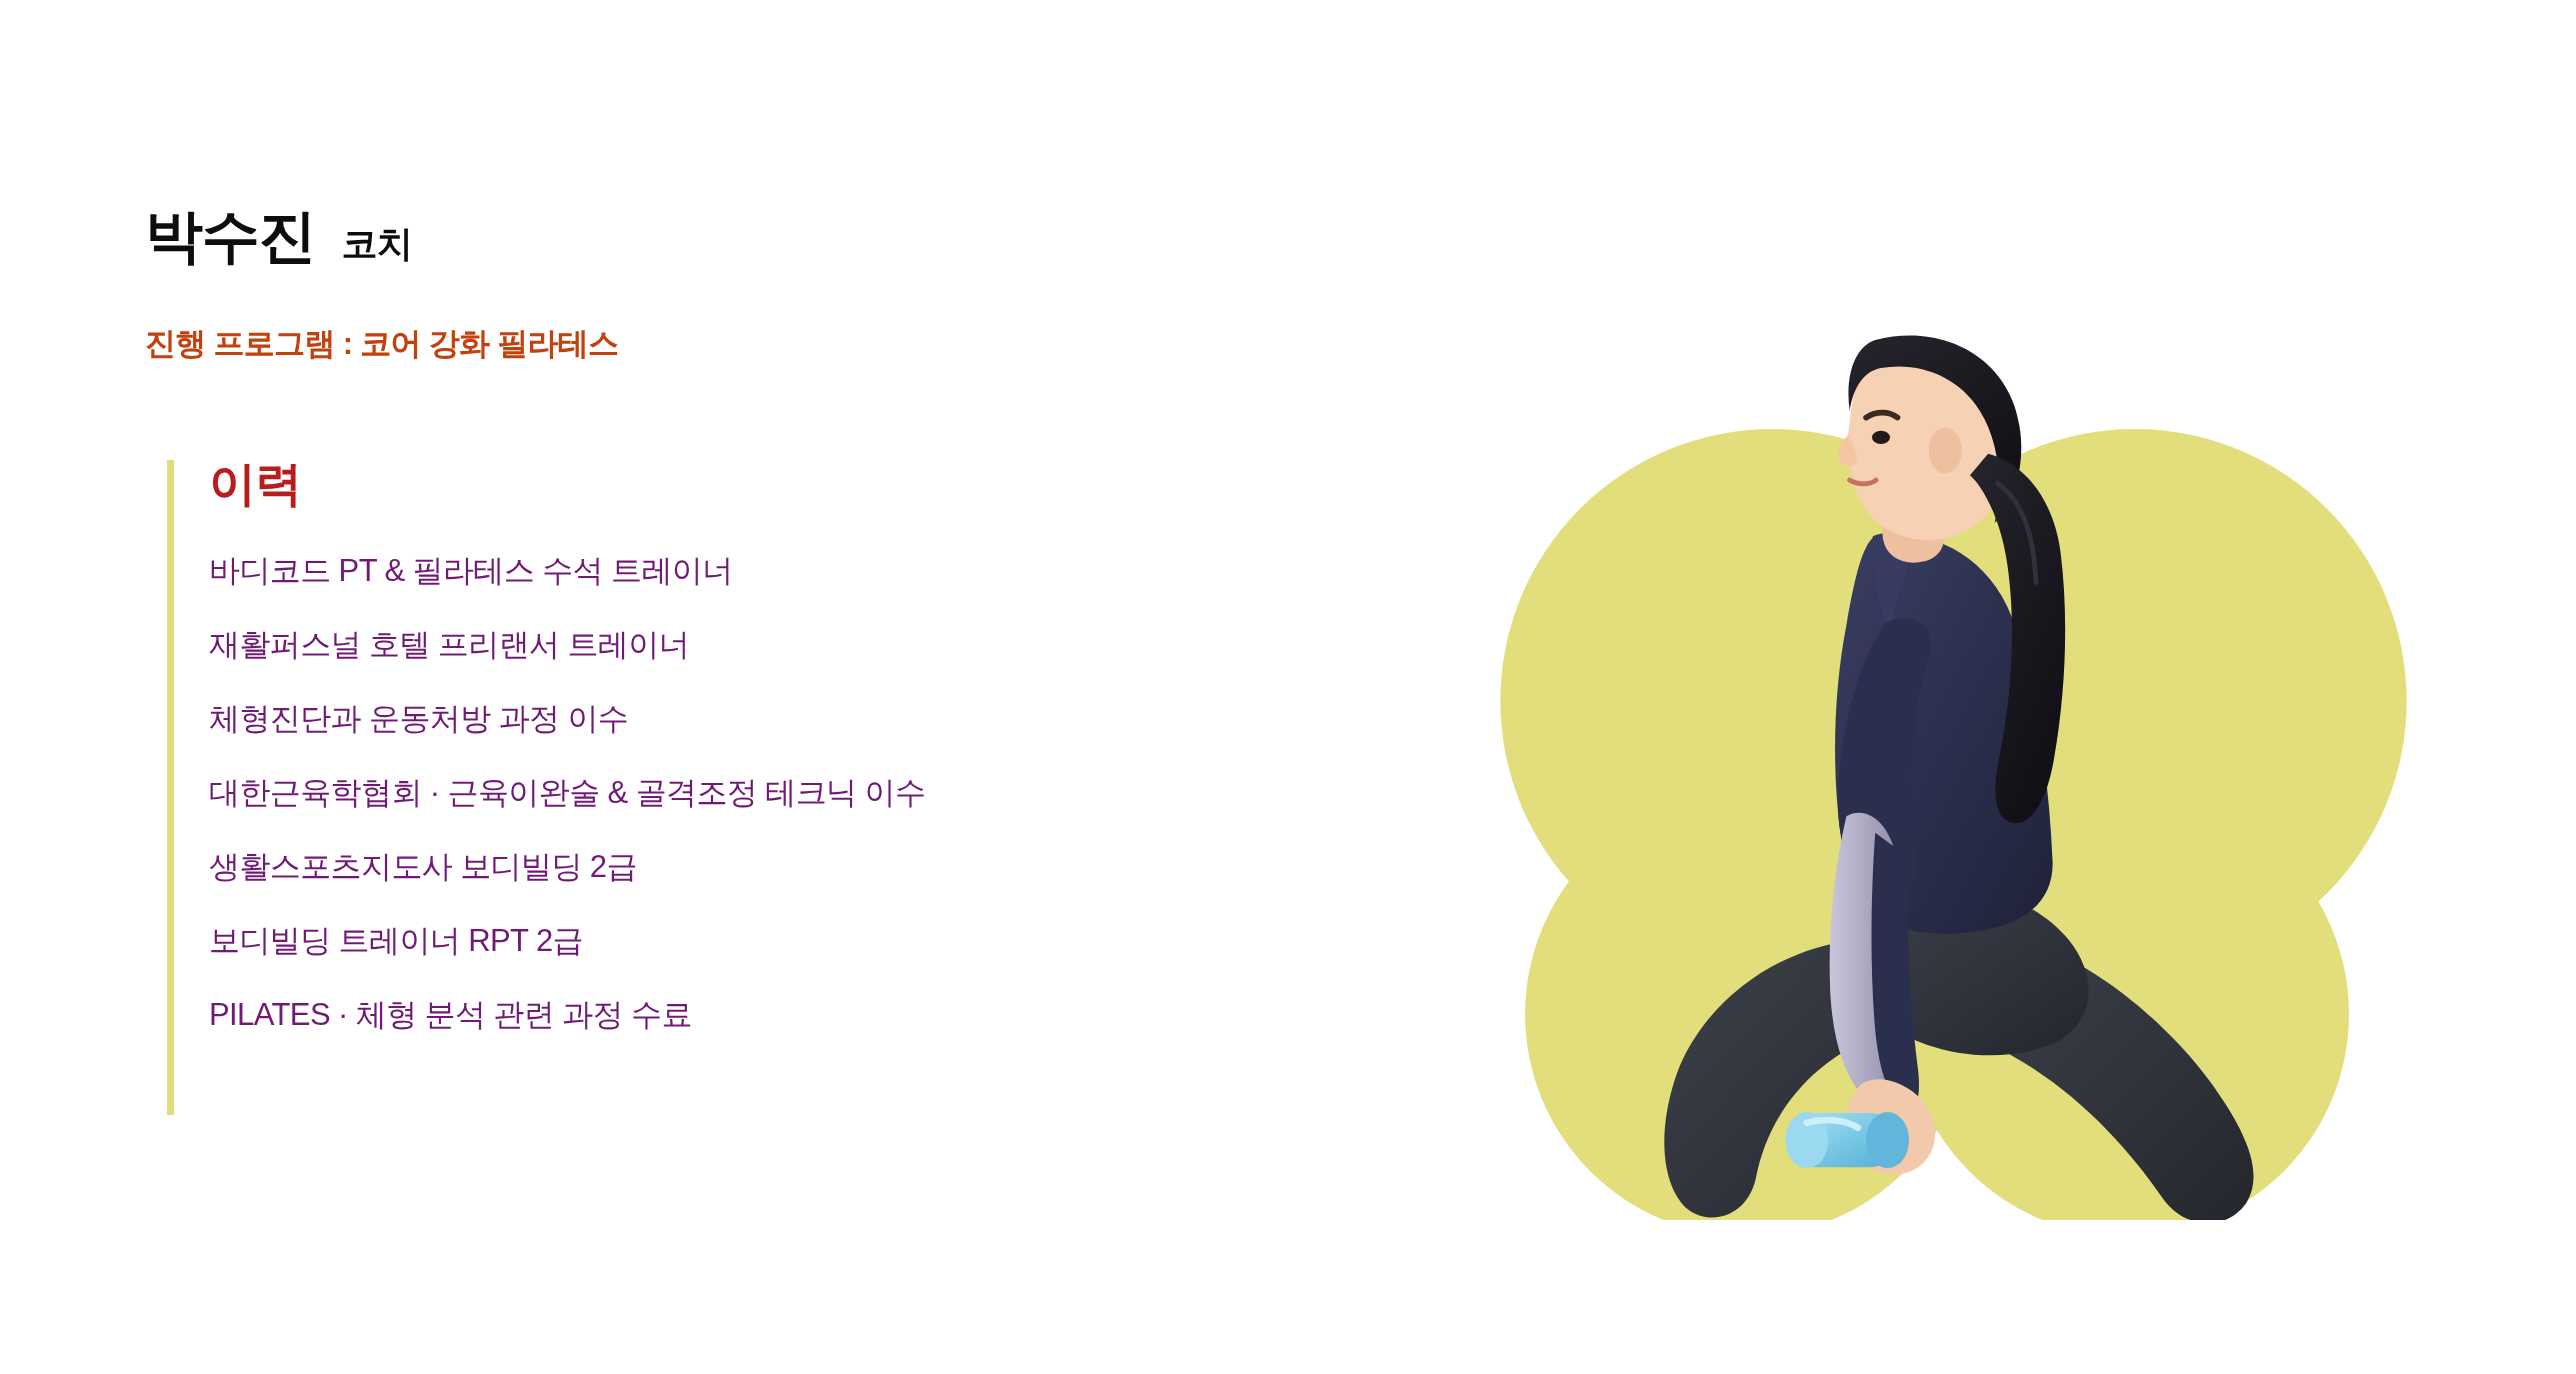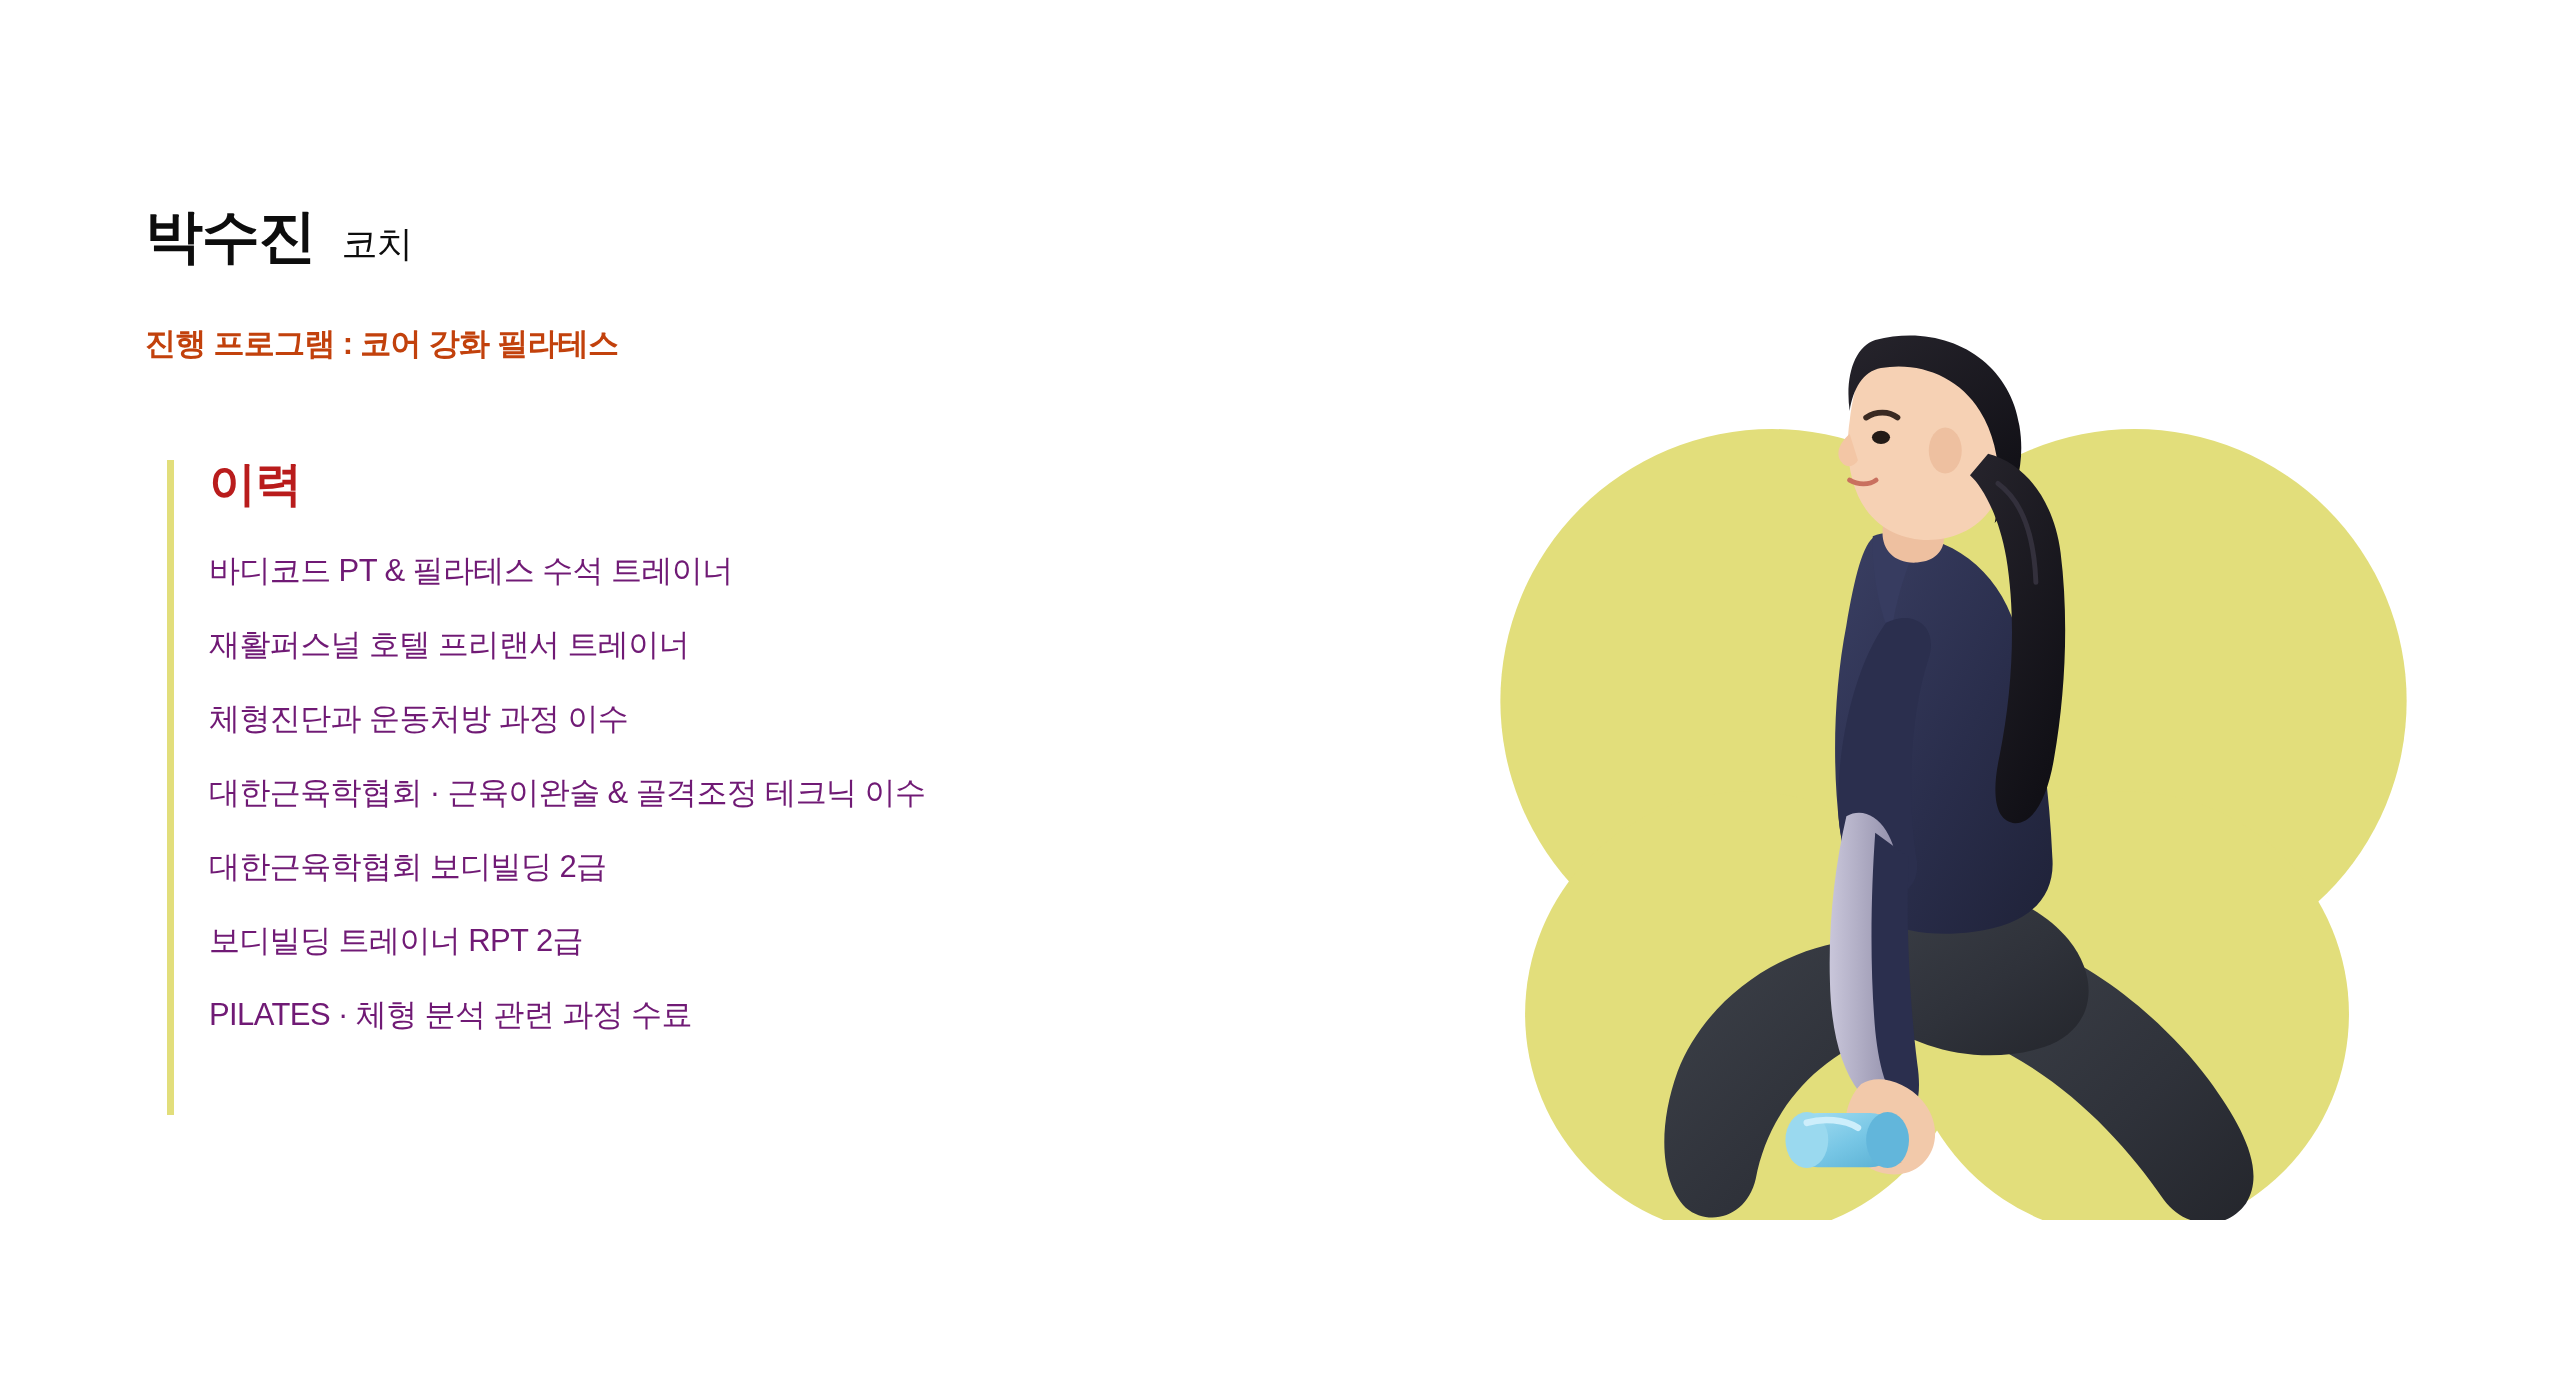--- a/index.html
+++ b/index.html
@@ -35,21 +35,21 @@
     line-height: 1;
   }
   .coach-name {
     font-size: 58px;
     font-weight: 700;
     letter-spacing: -1.2px;
     color: #0d0d0d;
   }
   .coach-role {
     font-size: 36px;
-    font-weight: 400;
+    font-weight: 700;
     letter-spacing: -0.4px;
     color: #0d0d0d;
   }
 
   .program-line {
     font-size: 31px;
     font-weight: 700;
     letter-spacing: -0.7px;
     color: #c2410c;
     margin: 0 0 101px 0;
@@ -127,21 +127,21 @@
     <div class="career-block">
       <div class="career-rule"></div>
 
       <div class="career-heading">이력</div>
 
       <ul class="career-list">
         <li>바디코드 PT &amp; 필라테스 수석 트레이너</li>
         <li>재활퍼스널 호텔 프리랜서 트레이너</li>
         <li>체형진단과 운동처방 과정 이수</li>
         <li>대한근육학협회 · 근육이완술 &amp; 골격조정 테크닉 이수</li>
-        <li>대한근육학협회 보디빌딩 2급</li>
+        <li>생활스포츠지도사 보디빌딩 2급</li>
         <li>보디빌딩 트레이너 RPT 2급</li>
         <li>PILATES · 체형 분석 관련 과정 수료</li>
       </ul>
     </div>
 
   </div>
 
   <div class="photo-area">
     <svg viewBox="0 0 1100 1130" preserveAspectRatio="xMidYMid meet">
 

